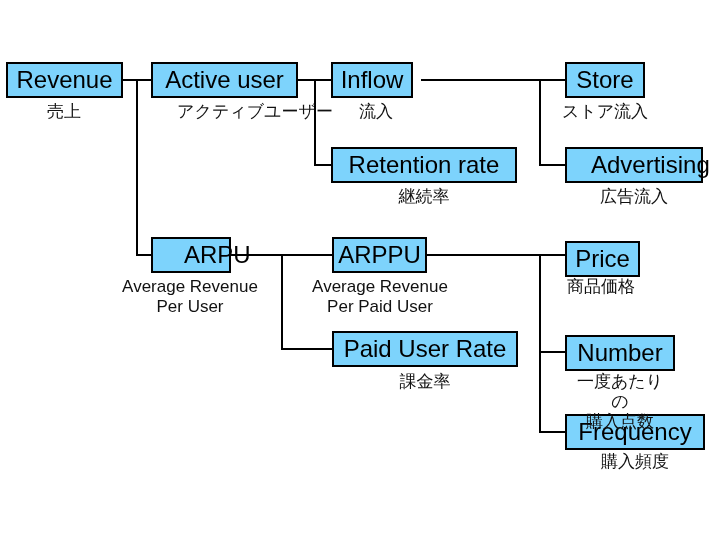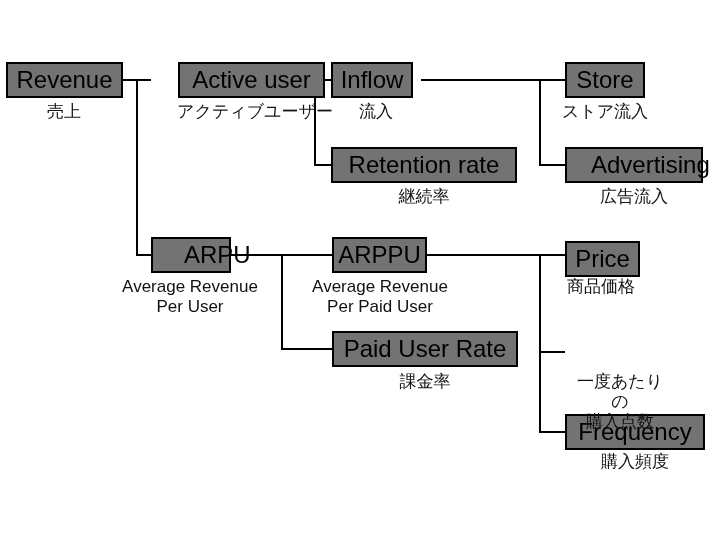--- a/index.html
+++ b/index.html
@@ -14,21 +14,21 @@
   #canvas {
     position: relative;
     width: 720px;
     height: 540px;
     background: #ffffff;
   }
   .box {
     position: absolute;
     box-sizing: border-box;
     border: 2.5px solid #000000;
-    background: #737373;
+    background: #7dd3fc;
     color: #000000;
     font-size: 24px;
     line-height: 31px;
     height: 36px;
     text-align: center;
     white-space: nowrap;
     z-index: 2;
   }
   .caption {
     position: absolute;
@@ -40,21 +40,21 @@
     transform: translateX(-50%);
     z-index: 2;
   }
   .line {
     position: absolute;
     background: #000000;
     z-index: 1;
   }
   
   #b-revenue        { left: 6px;   top: 62px;  width: 117px; }
-  #b-active-user    { left: 151px; top: 62px;  width: 147px; margin-left: 27px; }
+  #b-active-user    { left: 151px; top: 62px;  width: 147px; }
   #b-inflow         { left: 331px; top: 62px;  width: 82px;  }
   #b-store          { left: 565px; top: 62px;  width: 80px;  }
   #b-retention-rate { left: 331px; top: 147px; width: 186px; }
   #b-advertising    { left: 565px; top: 147px; width: 138px; padding-left: 24px; }
   #b-arpu           { left: 151px; top: 237px; width: 80px; padding-left: 31px;  }
   #b-arppu          { left: 332px; top: 237px; width: 95px;  }
   #b-price          { left: 565px; top: 241px; width: 75px;  }
   #b-paid-user-rate { left: 332px; top: 331px; width: 186px; }
   #b-number         { left: 565px; top: 335px; width: 110px; }
   #b-frequency      { left: 565px; top: 414px; width: 140px; }
@@ -97,20 +97,21 @@
   <div class="box" id="b-revenue">Revenue</div>
   <div class="box" id="b-active-user">Active user</div>
   <div class="box" id="b-inflow">Inflow</div>
   <div class="box" id="b-store">Store</div>
   <div class="box" id="b-retention-rate">Retention rate</div>
   <div class="box" id="b-advertising">Advertising</div>
   <div class="box" id="b-arpu">ARPU</div>
   <div class="box" id="b-arppu">ARPPU</div>
   <div class="box" id="b-paid-user-rate">Paid User Rate</div>
   <div class="box" id="b-price">Price</div>
+  <div class="box" id="b-number">Number</div>
   <div class="box" id="b-frequency">Frequency</div>
 
   <div class="caption" id="c-revenue">売上</div>
   <div class="caption" id="c-active-user">アクティブユーザー</div>
   <div class="caption" id="c-inflow">流入</div>
   <div class="caption" id="c-store">ストア流入</div>
   <div class="caption" id="c-retention-rate">継続率</div>
   <div class="caption" id="c-advertising">広告流入</div>
   <div class="caption" id="c-arpu">Average Revenue
 Per User</div>

